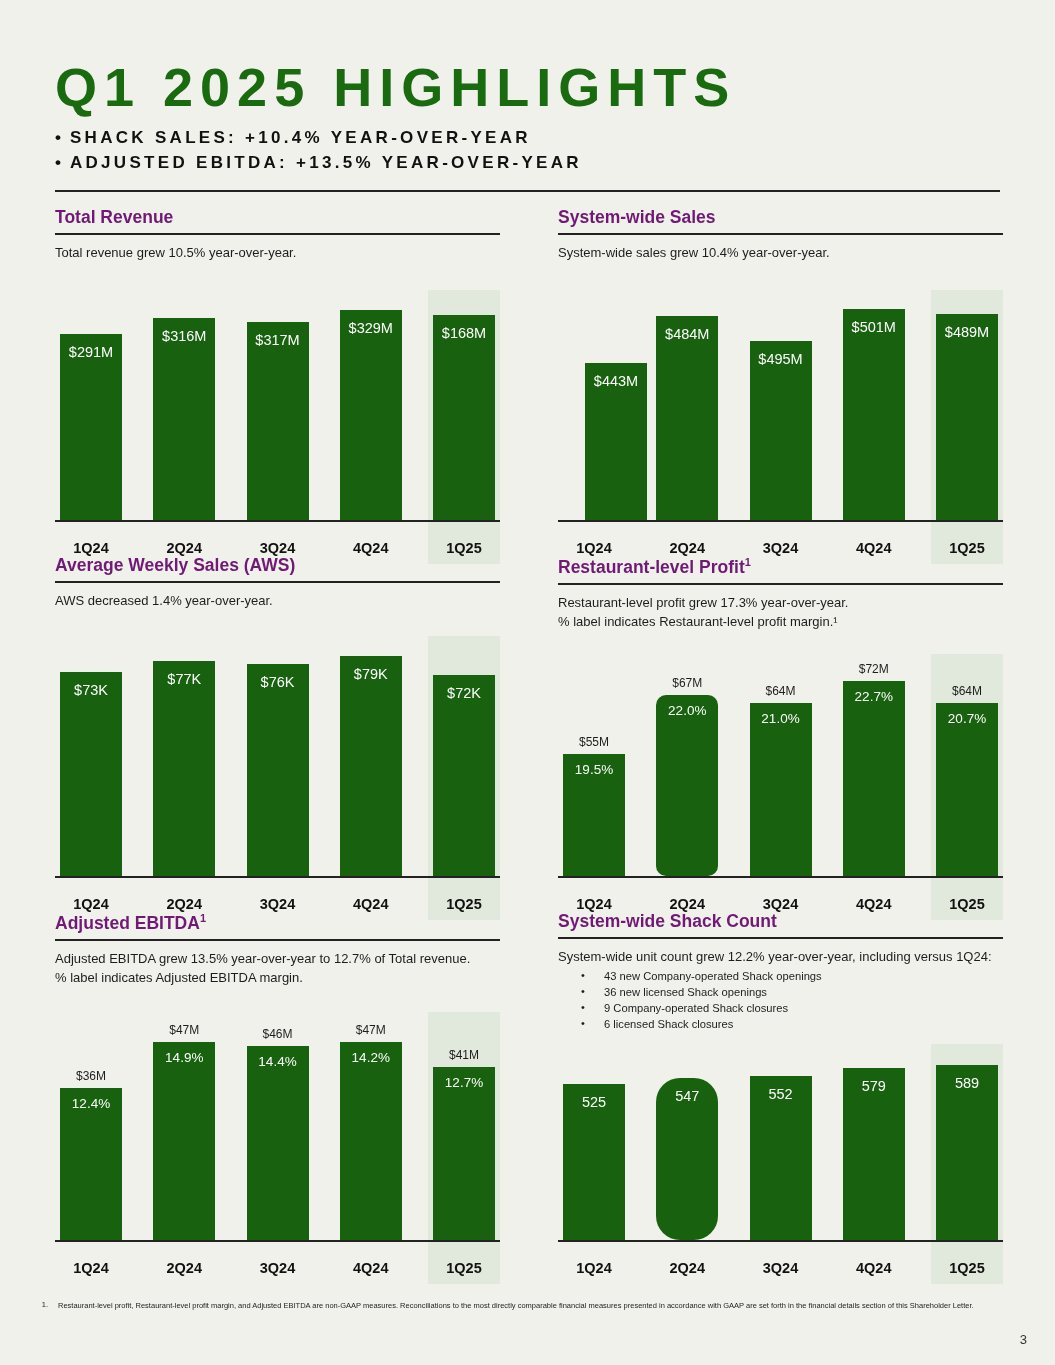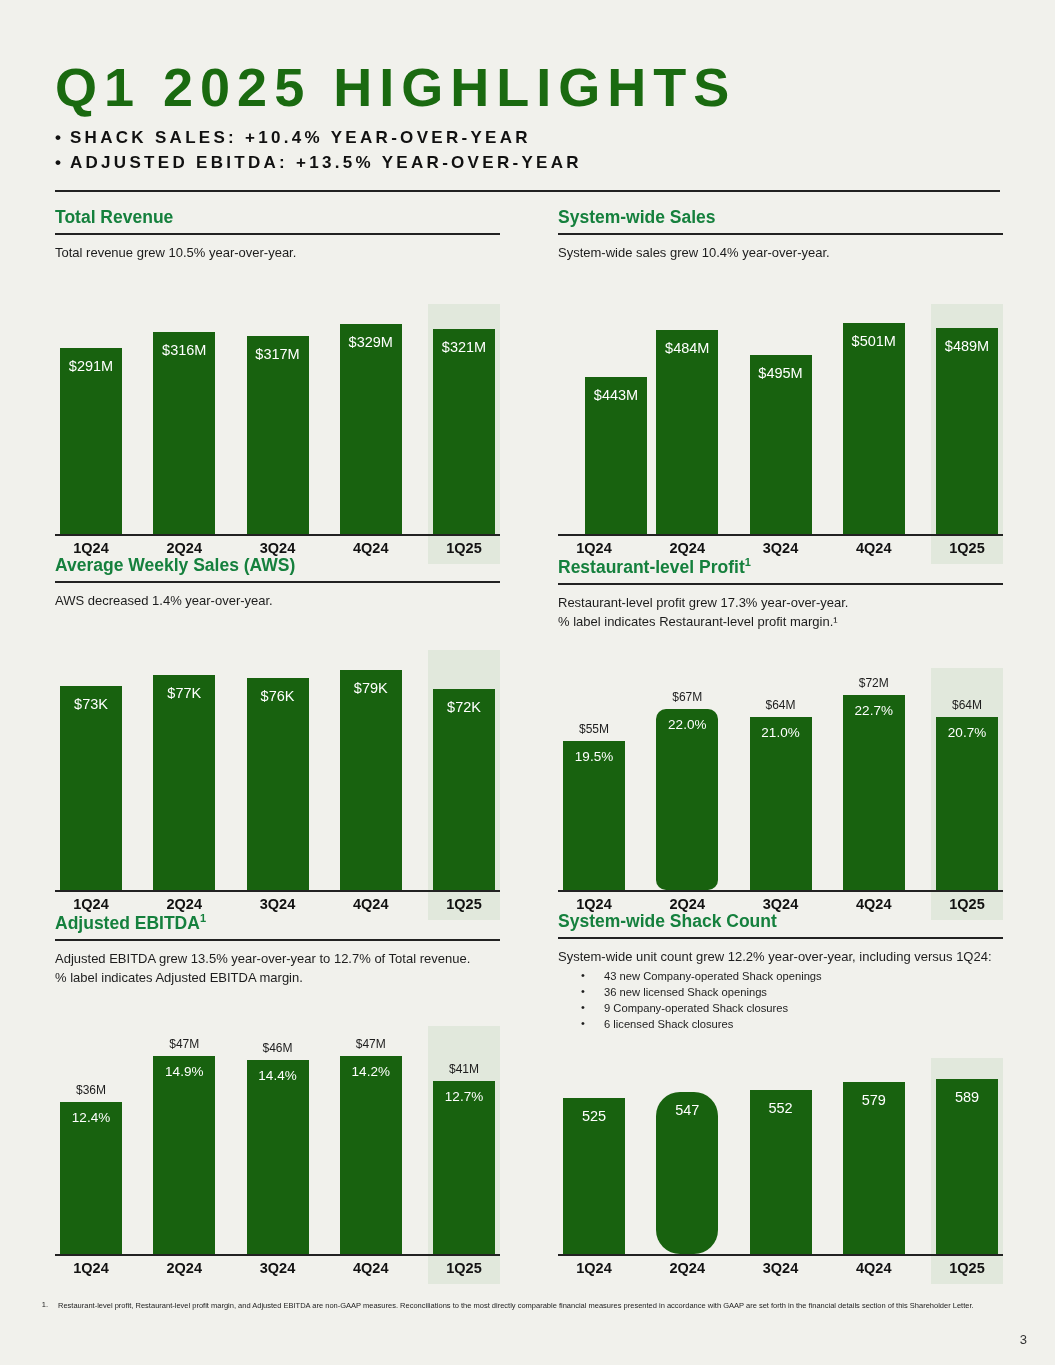--- a/index.html
+++ b/index.html
@@ -34,21 +34,21 @@
 
   
   .grid{position:absolute;left:55px;top:208px;width:948px;}
   .row{display:flex;justify-content:space-between;}
   .panel{width:445px;position:relative;}
   .panel.r1{height:348px;}
   .panel.r2{height:356px;}
   .panel.r3{height:364px;}
 
   .panel-title{
-    font-size:17.5px;font-weight:bold;color:#15803d;
+    font-size:17.5px;font-weight:bold;color:#701a75;
     margin:0 0 6px 0;line-height:1.1;white-space:nowrap;
   }
   .panel-title sup{font-size:11px;vertical-align:super;}
   .panel-rule{border-top:2px solid #222;margin-bottom:9px;}
 
   .panel-sub{
     font-size:13px;color:#1d1d1d;line-height:1.42;
     margin:0;
   }
   .sub-list{margin:1px 0 0 0;padding:0;list-style:none;}
@@ -94,21 +94,21 @@
     font-size:12px;color:#1d1d1d;line-height:1;margin-bottom:6px;
     white-space:nowrap;z-index:1;
   }
   .axis{
     position:relative;z-index:2;
     border-top:2px solid #222;
   }
   .ticks{
     position:relative;
     display:flex;justify-content:space-between;
-    padding-top:4px;
+    padding-top:18px;
     align-items:center;
   }
   .tick{
     width:72px;text-align:center;
     font-size:14.5px;font-weight:bold;color:#111;
     position:relative;z-index:1;
   }
   .tickhl{
     position:absolute;top:0;bottom:-8px;
     background:#e1e8dc;z-index:0;
@@ -163,21 +163,21 @@
                 </div>
               </div>
               <div class="col">
                 <div class="bar" style="height: 210px;">
                   <div class="in-label">$329M</div>
                 </div>
               </div>
               <div class="col">
                 <div class="hl" style="top: 0px; bottom: 0px;"></div>
                 <div class="bar" style="height: 205px;">
-                  <div class="in-label">$321M</div>
+                  <div class="in-label">$168M</div>
                 </div>
               </div>
             </div>
             <div class="axis"></div>
             <div class="ticks">
               <div class="tickhl" style="right: 0px; width: 72px;"></div>
               <div class="tick">1Q24</div>
               <div class="tick">2Q24</div>
               <div class="tick">3Q24</div>
               <div class="tick">4Q24</div>
@@ -281,21 +281,21 @@
       <div class="panel r2">
         <div class="panel-title"><span>Restaurant-level Profit</span><sup>1</sup></div>
         <div class="panel-rule"></div>
         <div class="panel-sub">
             <div>Restaurant-level profit grew 17.3% year-over-year.</div>
             <div>% label indicates Restaurant-level profit margin.¹</div>
           </div>
         <div class="chart">
             <div class="plot" style="height: 222px;">
               <div class="col">
-                <div class="bar" style="height: 149px; align-items: center;">
+                <div class="bar" style="height: 122px; align-items: center;">
                   <div class="above">$55M</div>
                   <div class="in-pct">19.5%</div>
                 </div>
               </div>
               <div class="col">
                 <div class="bar" style="height: 181px; border-radius: 10px;">
                   <div class="above">$67M</div>
                   <div class="in-pct">22.0%</div>
                 </div>
               </div>

